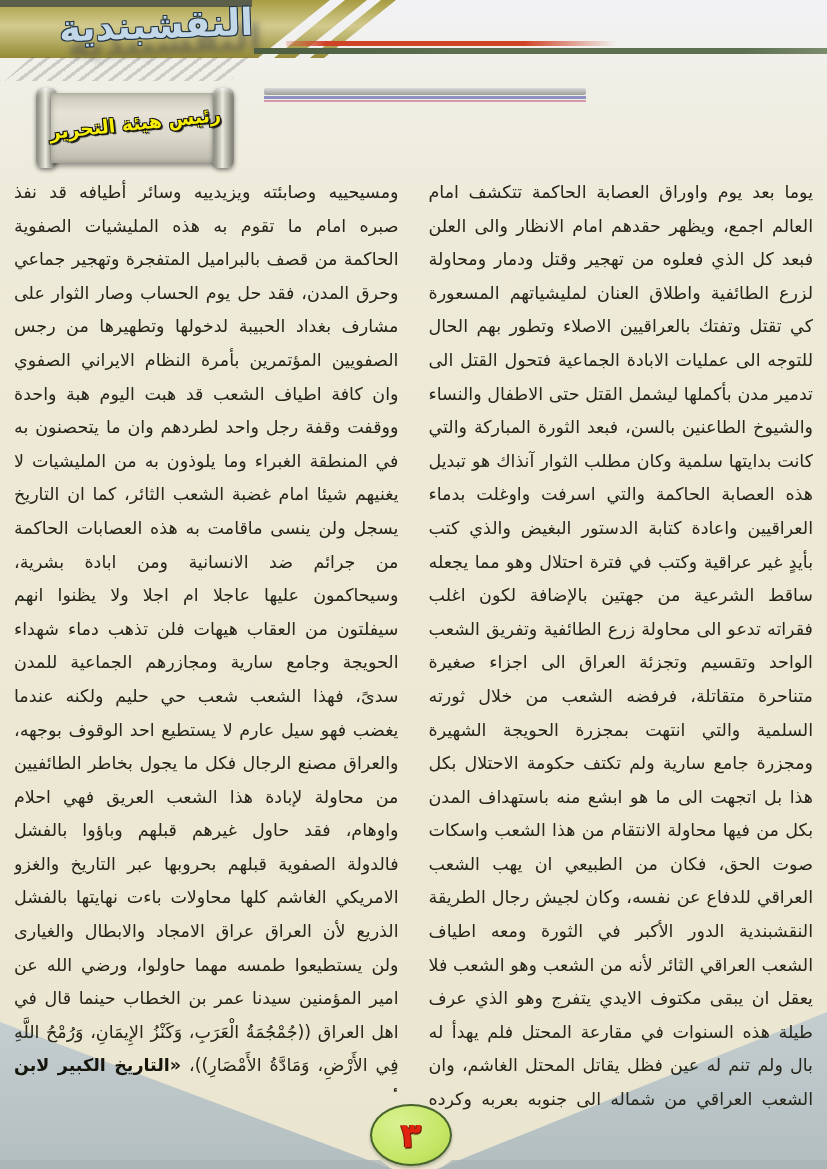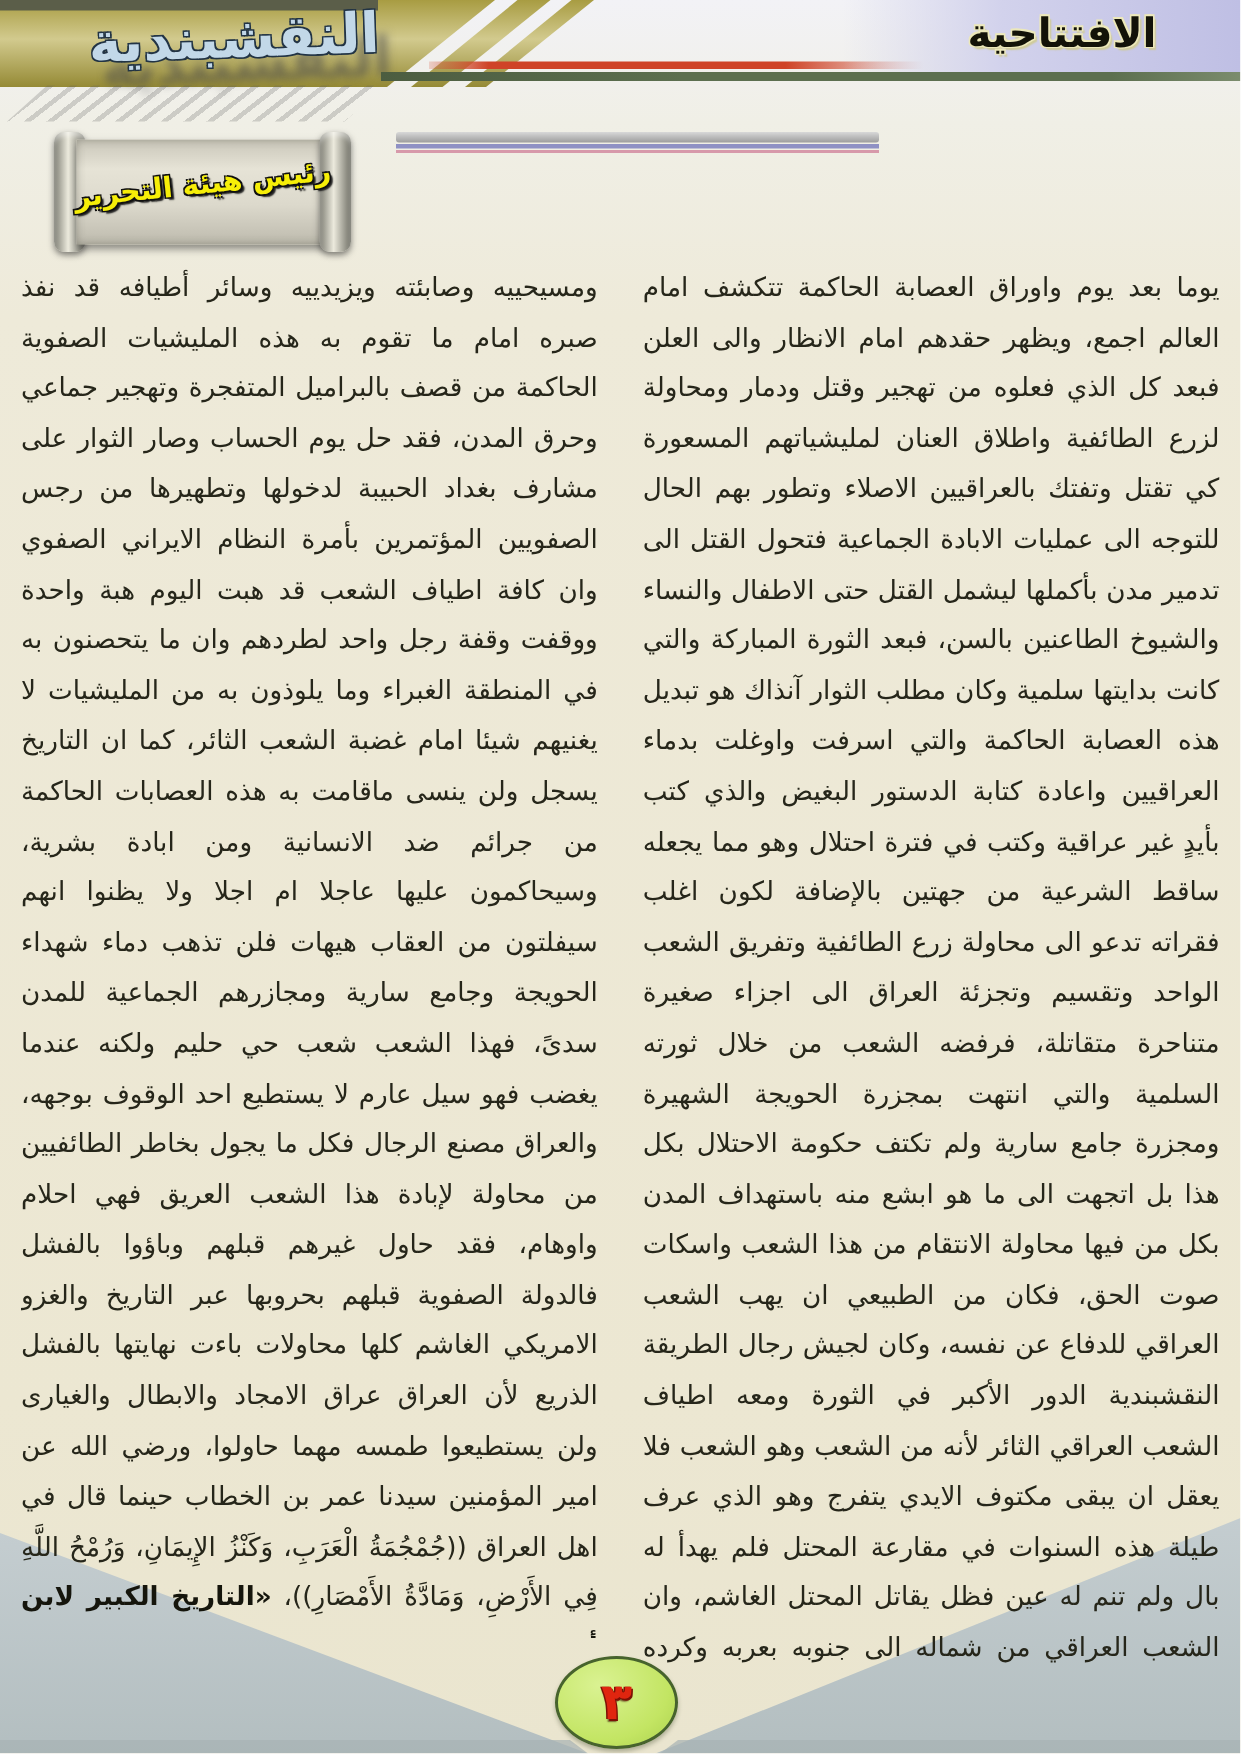--- a/index.html
+++ b/index.html
@@ -111,23 +111,20 @@
       </defs>
       <polygon points="0,0 330,0 258,58 0,58" fill="url(#gg)"></polygon>
       <rect x="0" y="0" width="252" height="7" fill="#5b5e49"></rect>
       <polygon points="345,0 367,0 295,58 274,58" fill="url(#gg)"></polygon>
       <polygon points="381,0 396,0 324,58 310,58" fill="url(#gg)"></polygon>
     </svg>
     <div class="logo-shadow"></div>
     <div class="logo-text">النقشبندية</div>
     <div class="red-line"></div>
     <div class="green-line"></div>
-    <div class="section-panel">
-      <div class="section-label">الافتتاحية</div>
-    </div>
   </div>
 
   <div class="scroll">
     <div class="scroll-roll left"></div>
     <div class="scroll-body"></div>
     <div class="scroll-roll right"></div>
     <div class="scroll-label">رئيس هيئة التحرير</div>
   </div>
 
   <div class="title-wrap">

